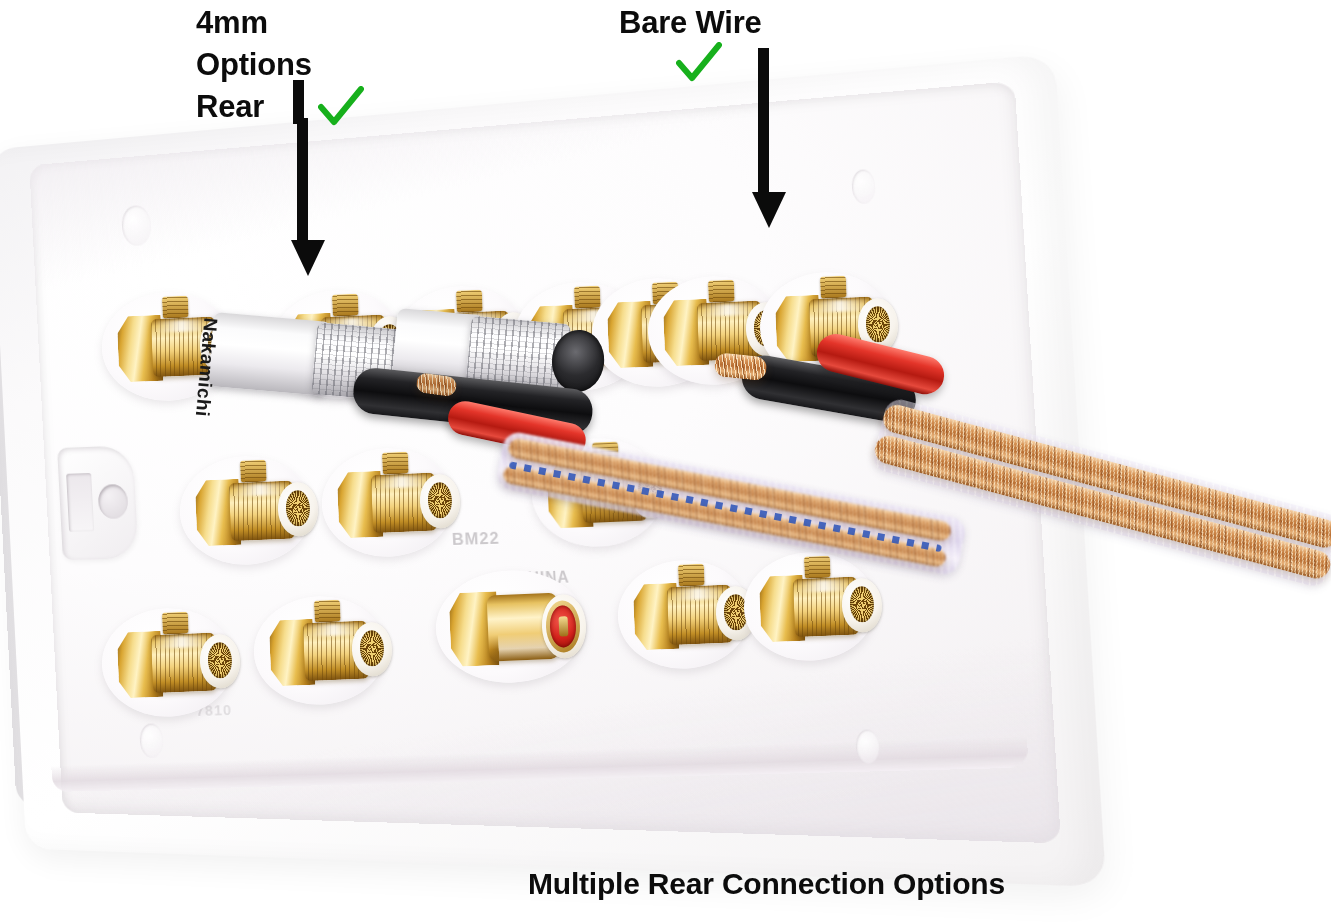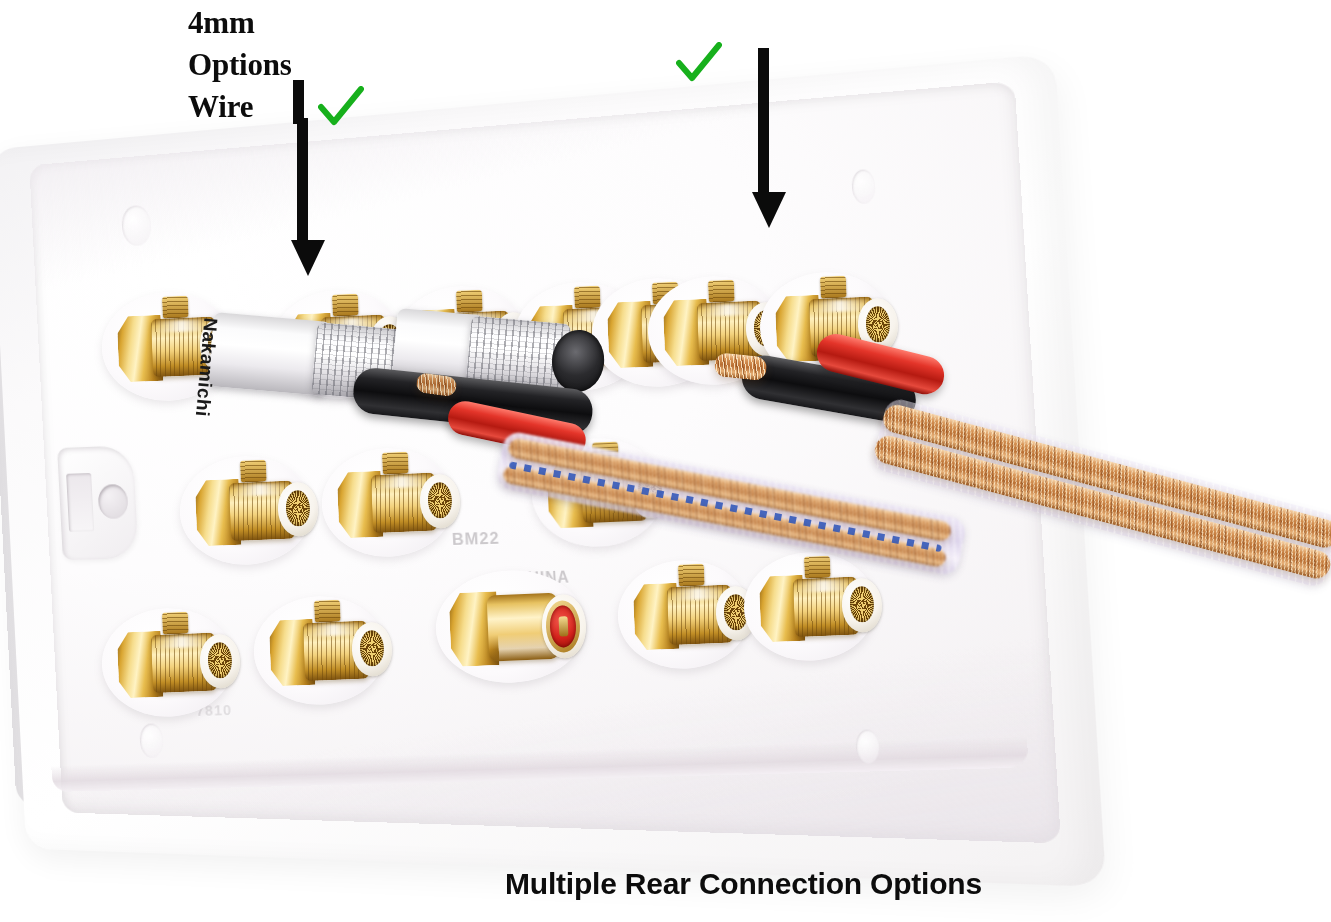--- a/index.html
+++ b/index.html
@@ -5,23 +5,23 @@
   html,body{margin:0;padding:0;background:#ffffff;}
   body{
     width:1331px;height:922px;overflow:hidden;position:relative;
     font-family:"Liberation Sans","DejaVu Sans",sans-serif;
     -webkit-font-smoothing:antialiased;
   }
   #stage{position:absolute;inset:0;background:#fff;}
 
   
   .anno{position:absolute;color:#0c0c0c;font-weight:700;letter-spacing:-0.2px;}
-  #lbl-banana{left:188px;top:2px;font-size:31px;line-height:42px;font-family:Liberation Serif, serif;}
+  #lbl-banana{left:196px;top:2px;font-size:31px;line-height:42px;}
   #lbl-bare{left:619px;top:2px;font-size:31px;line-height:42px;white-space:nowrap;}
-  #lbl-bottom{left:505px;top:864px;font-size:30px;line-height:40px;white-space:nowrap;font-weight:700;}
+  #lbl-bottom{left:528px;top:864px;font-size:30px;line-height:40px;white-space:nowrap;font-weight:700;}
 
   
   .tick{position:absolute;}
   .tick svg{display:block;}
   #tick-banana{left:318px;top:86px;}
   #tick-bare{left:676px;top:42px;}
 
   
   .bar{position:absolute;background:#0b0b0b;}
   #bar-banana{left:293px;top:80px;width:11px;height:44px;}
@@ -483,29 +483,32 @@
   <div class="cable" style="left:716px;top:352px;transform:rotate(6deg);">
     <div class="copper" style="left:0;top:0;width:52px;height:24px;"></div>
   </div>
   <div class="cable" style="left:418px;top:372px;transform:rotate(8deg);">
     <div class="copper" style="left:0;top:0;width:40px;height:20px;opacity:.9;"></div>
   </div>
 
   <div class="anno" id="lbl-banana">
     <div>4mm</div>
     <div>Options</div>
-    <div>Wire</div>
+    <div>Rear</div>
   </div>
   <div class="bar" id="bar-banana"></div>
   <div class="tick" id="tick-banana">
     <svg width="46" height="42" viewBox="0 0 46 42" aria-hidden="true">
       <path d="M3 21 L16 36 L43 3" fill="none" stroke="#17b01c" stroke-width="6" stroke-linecap="round" stroke-linejoin="round"></path>
     </svg>
   </div>
 
+  <div class="anno" id="lbl-bare">
+    <div>Bare Wire</div>
+  </div>
   <div class="tick" id="tick-bare">
     <svg width="46" height="42" viewBox="0 0 46 42" aria-hidden="true">
       <path d="M3 21 L16 36 L43 3" fill="none" stroke="#17b01c" stroke-width="6" stroke-linecap="round" stroke-linejoin="round"></path>
     </svg>
   </div>
 
   <div class="arrow" id="arrow-banana">
     <div class="shaft"></div>
     <div class="head"></div>
   </div>

